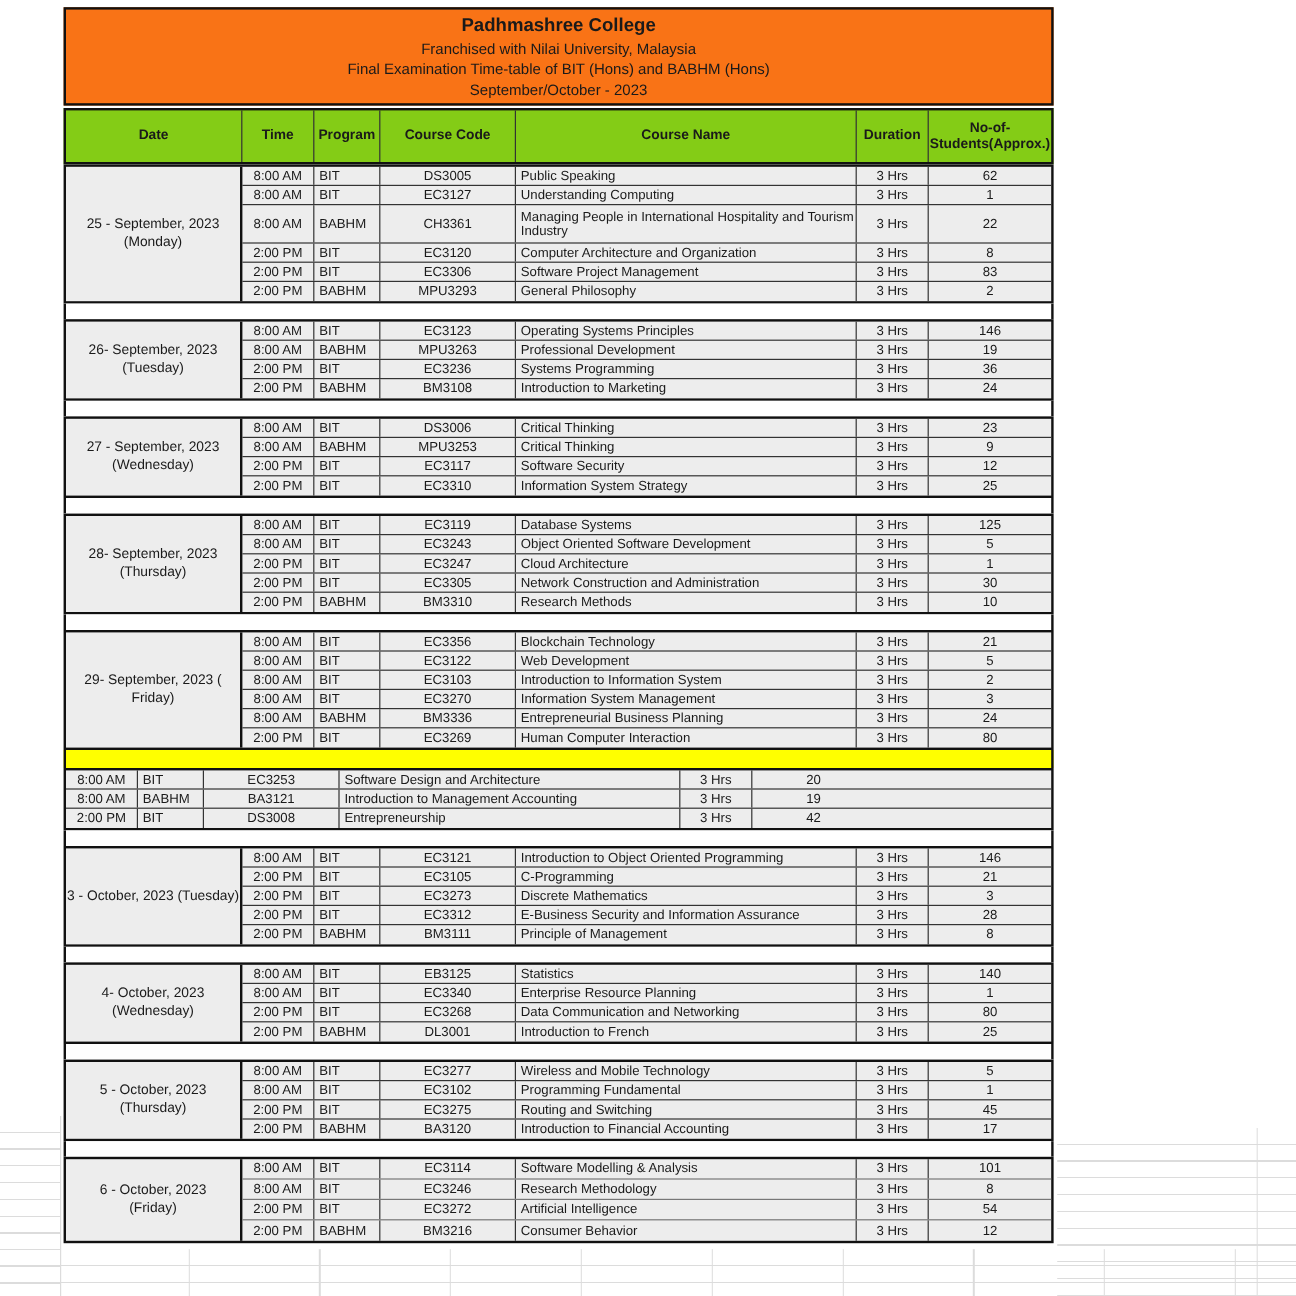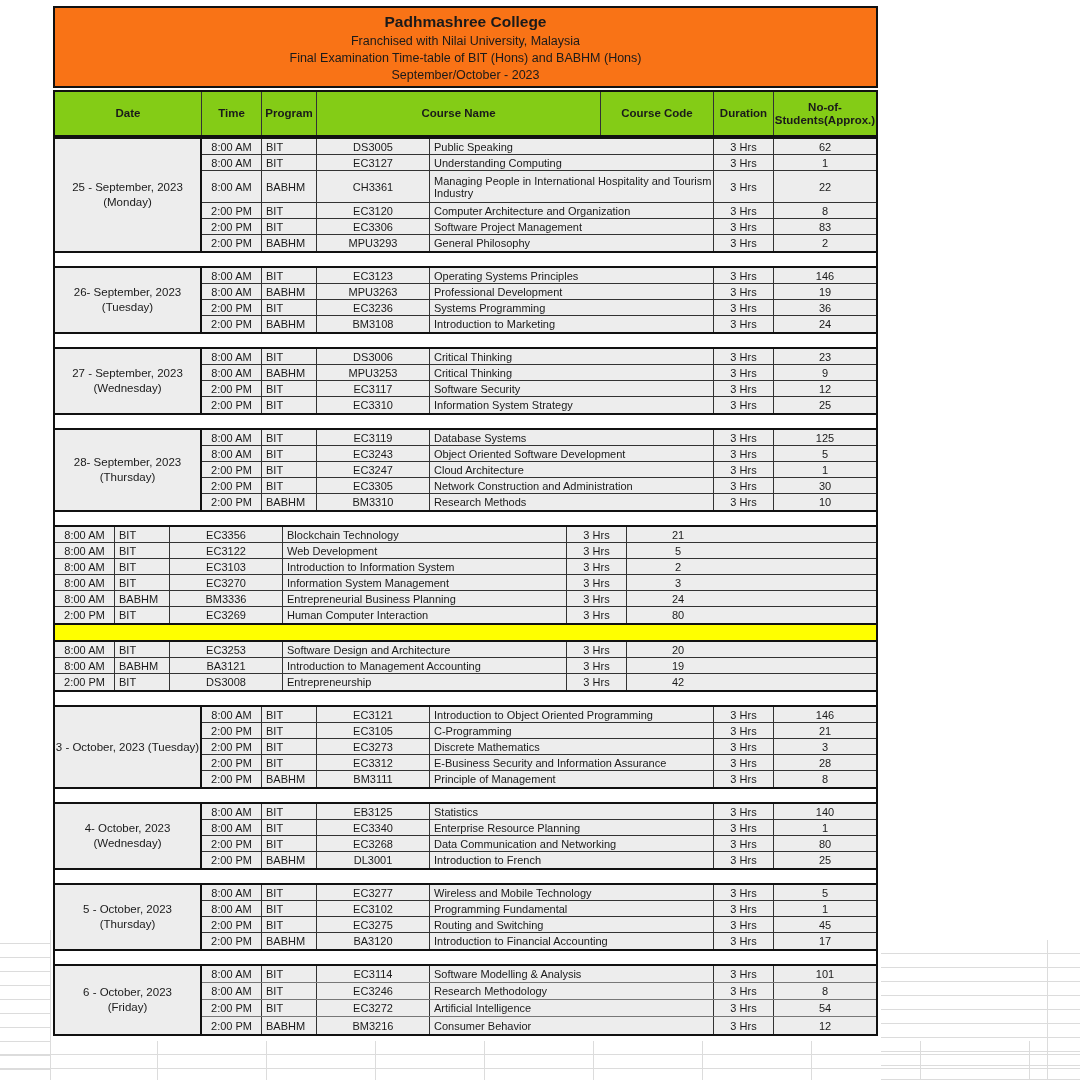--- a/index.html
+++ b/index.html
@@ -63,22 +63,22 @@
     <div class="t1">Padhmashree College</div>
     <div class="t2">Franchised with Nilai University, Malaysia</div>
     <div class="t2">Final Examination Time-table  of BIT (Hons) and BABHM (Hons)</div>
     <div class="t2">September/October - 2023</div>
   </div>
 
   <div class="header-row">
     <div class="hc w-date">Date</div>
     <div class="hc w-time">Time</div>
     <div class="hc w-program">Program</div>
+    <div class="hc w-code">Course Code</div>
     <div class="hc w-name">Course Name</div>
-    <div class="hc w-code">Course Code</div>
     <div class="hc w-duration">Duration</div>
     <div class="hc w-students">
       <span>No-of-</span>
       <span>Students(Approx.)</span>
     </div>
   </div>
 
   <div id="blocks">
       <div class="day-block">
         <div class="date-cell">
@@ -262,20 +262,24 @@
             <div class="cell w-program c-left">BABHM</div>
             <div class="cell w-code c-center">BM3310</div>
             <div class="cell w-name c-left">Research Methods</div>
             <div class="cell w-duration c-center">3 Hrs</div>
             <div class="cell w-students c-center">10</div>
           </div>
         </div>
       </div>
       <div class="sep"></div>
       <div class="day-block">
+        <div class="date-cell">
+          <div class="dl">29- September, 2023 (</div>
+          <div class="dl">Friday)</div>
+        </div>
         <div class="rows">
           <div class="row">
             <div class="cell w-time c-center">8:00 AM</div>
             <div class="cell w-program c-left">BIT</div>
             <div class="cell w-code c-center">EC3356</div>
             <div class="cell w-name c-left">Blockchain Technology</div>
             <div class="cell w-duration c-center">3 Hrs</div>
             <div class="cell w-students c-center">21</div>
           </div>
           <div class="row">

